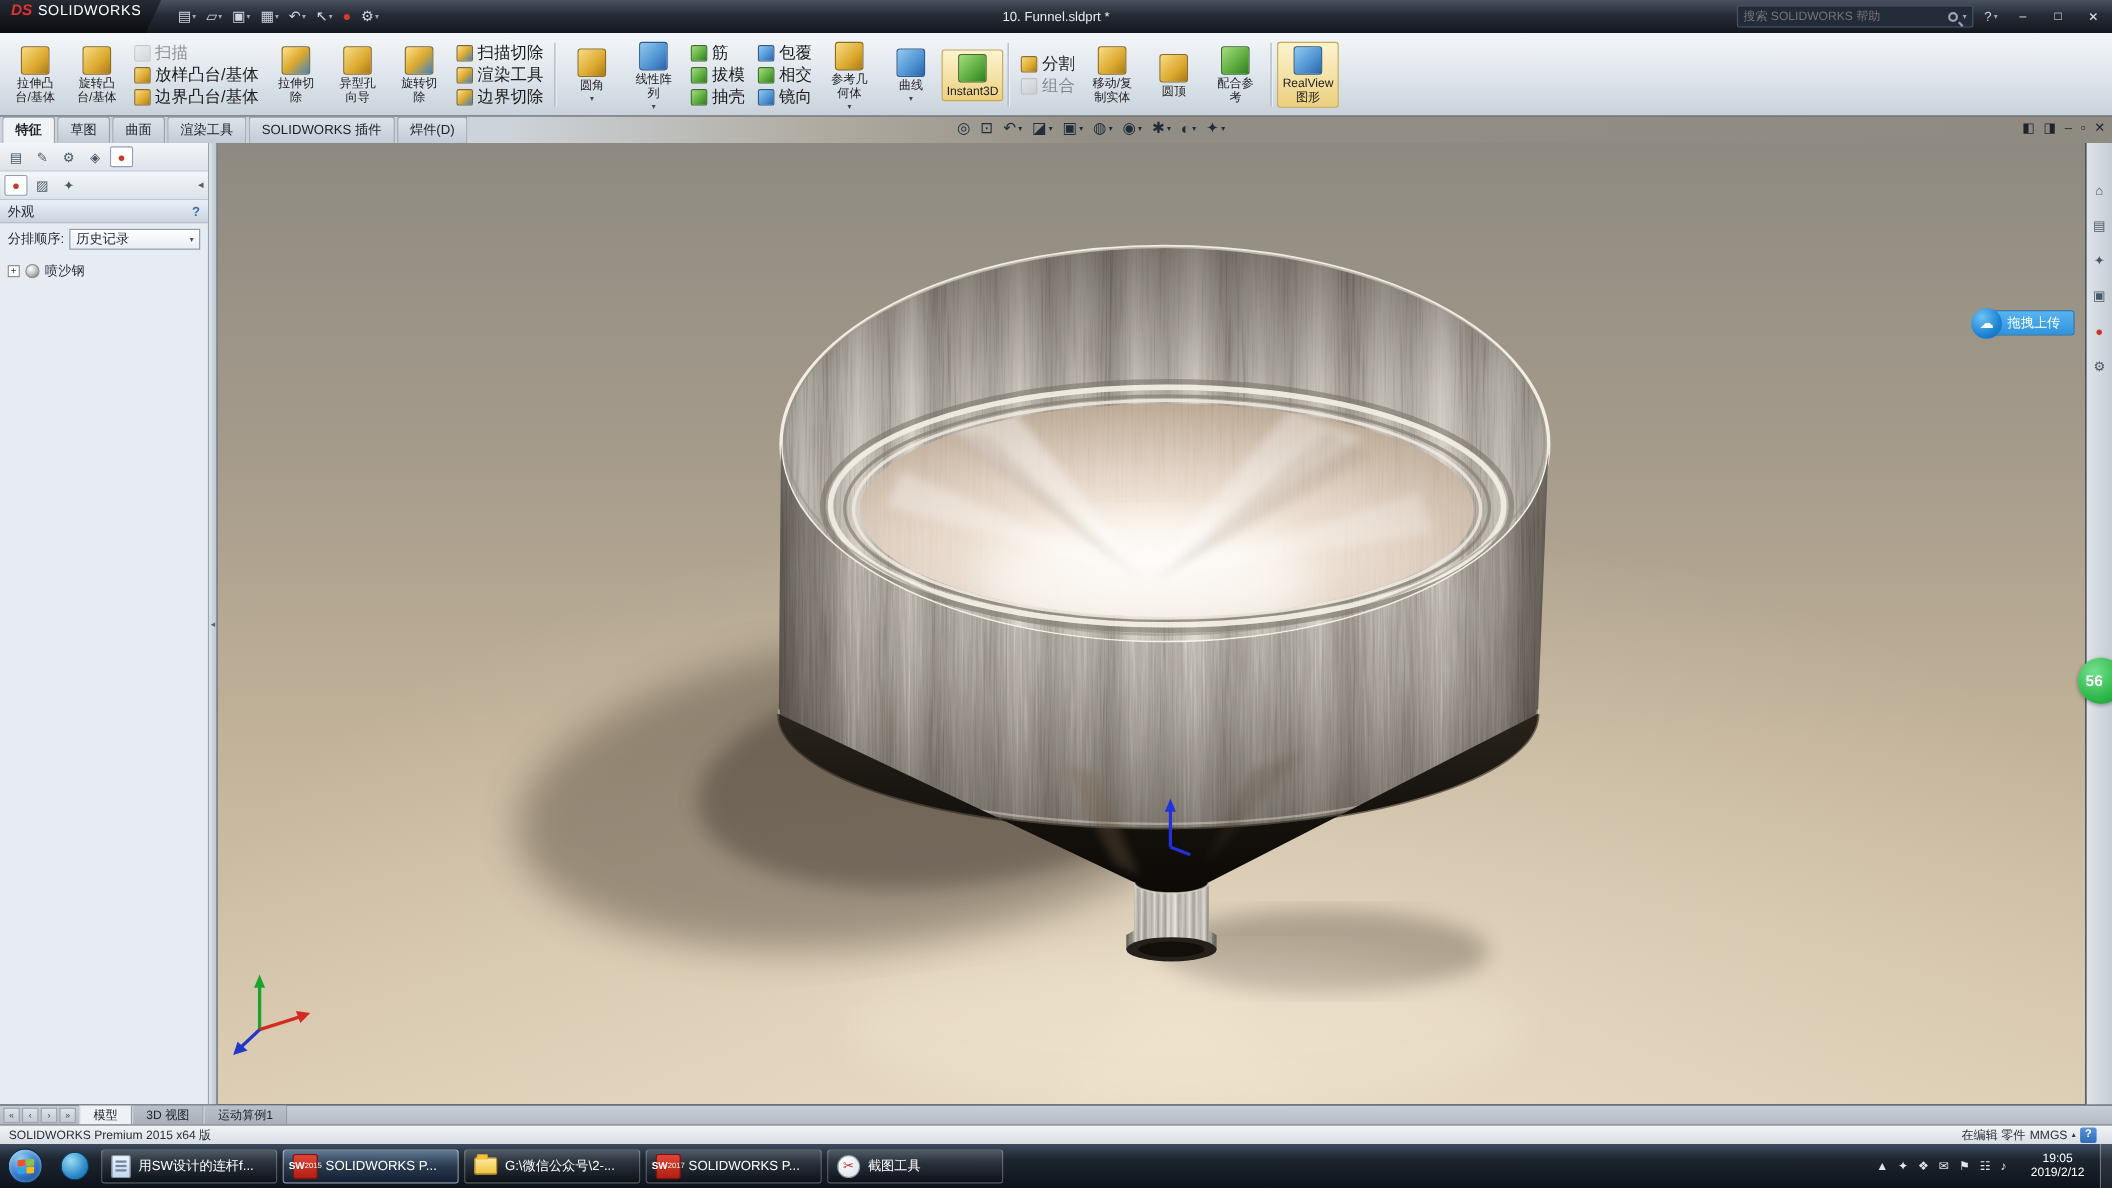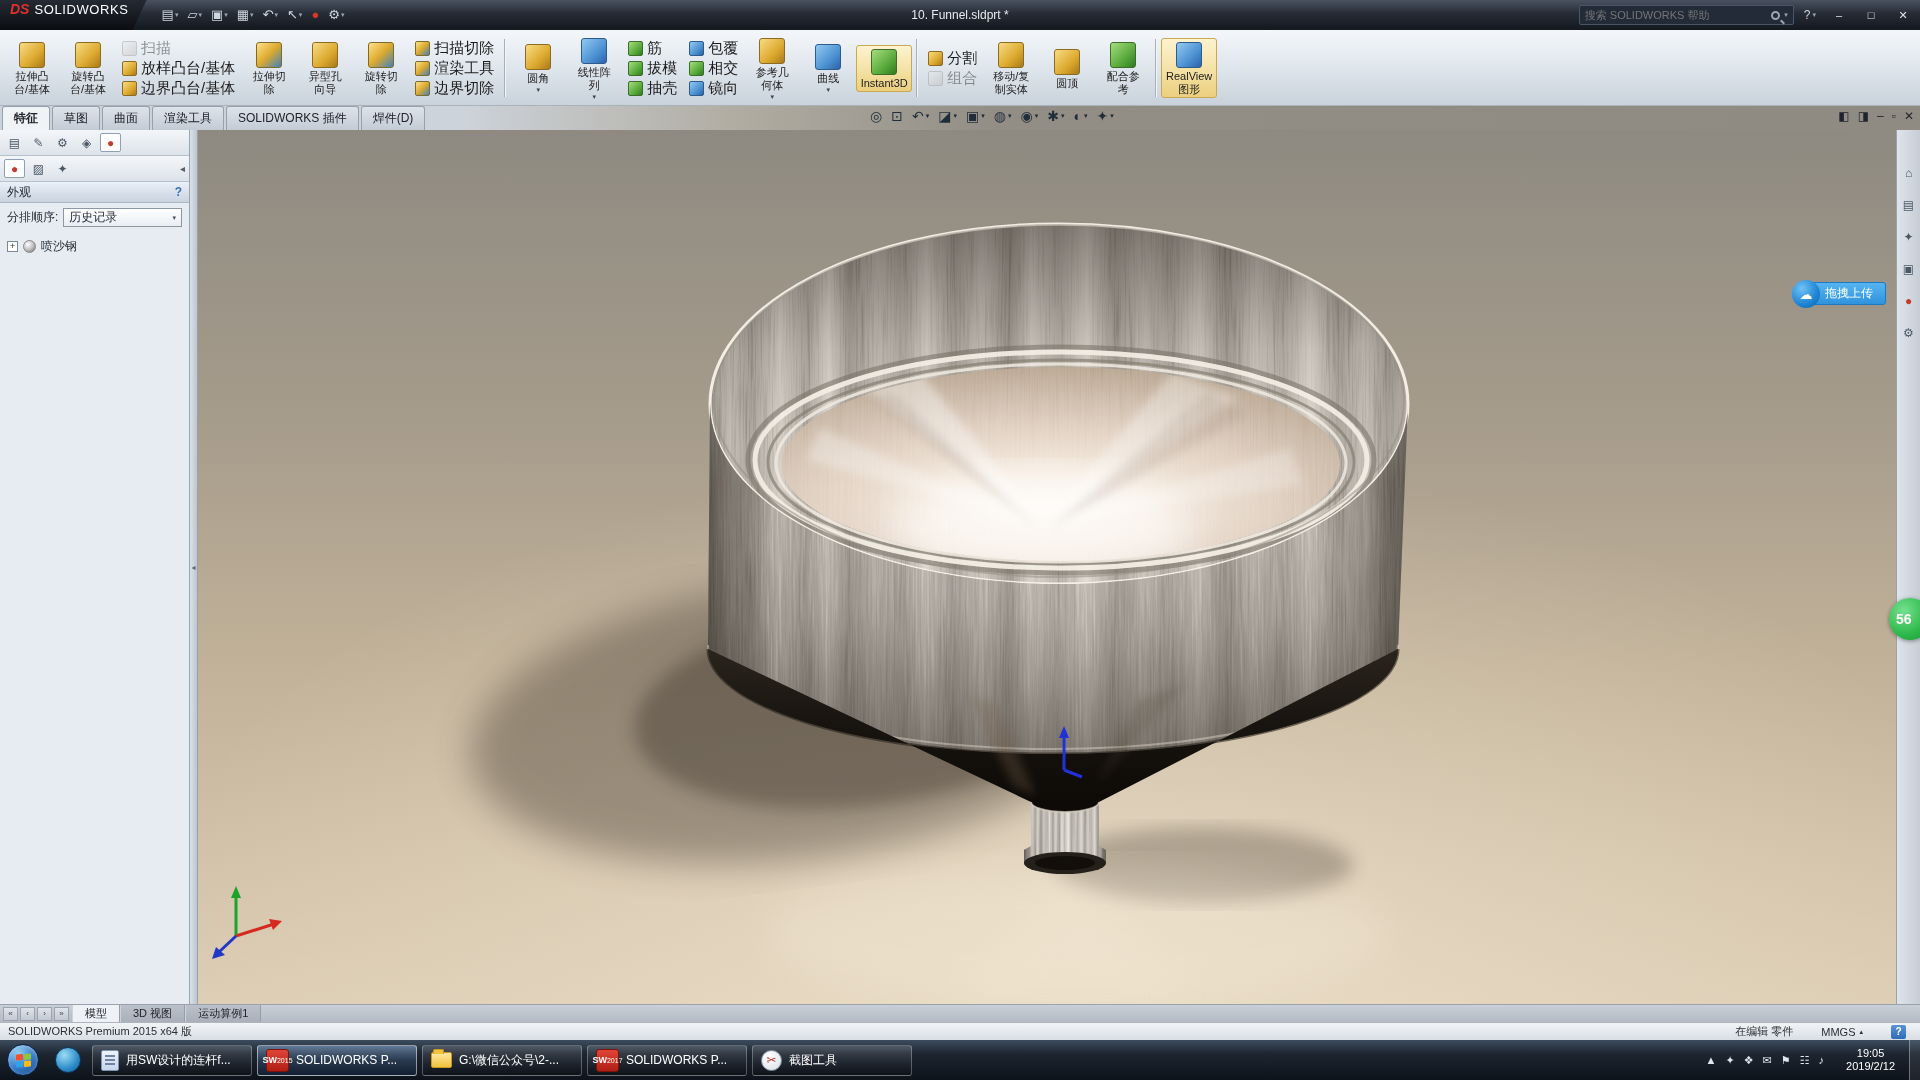--- a/index.html
+++ b/index.html
@@ -93,21 +93,21 @@
 .badge56{position:absolute;top:468px;left:-8px;width:42px;height:42px;border-radius:50%;background:radial-gradient(circle at 35% 30%,#74e18e,#2eb84a 60%,#1d9638);color:#fff;font-weight:bold;font-size:14px;display:flex;align-items:center;padding-left:7px;z-index:5;box-shadow:0 1px 4px rgba(0,0,0,.4)}
 
 
 .model-tabs{height:18px;flex:0 0 auto;background:linear-gradient(#c9cfd7,#b4bbc4);border-top:1px solid #99a2ad;display:flex;align-items:stretch}
 .mt-nav{display:flex;align-items:center;padding:0 3px;gap:2px}
 .mt-nav-btn{width:15px;height:14px;display:flex;align-items:center;justify-content:center;background:linear-gradient(#dfe4ea,#c2c9d2);border:1px solid #9aa3ae;font-size:8px;color:#3c4650}
 .mtab{padding:0 12px;display:flex;align-items:center;font-size:11px;color:#20242a;background:linear-gradient(#bac1ca,#a9b0ba);border-right:1px solid #969ea8;border-left:1px solid #cdd3da}
 .mtab.active{background:#eef1f5;font-weight:normal}
 
 
-.statusbar{height:18px;flex:0 0 auto;background:linear-gradient(#f2f4f7,#d9dee4);border-top:1px solid #aeb5bd;display:flex;align-items:center;font-size:11px;color:#2a2f36;padding:0 8px;gap:28px}
+.statusbar{height:18px;flex:0 0 auto;background:linear-gradient(#f2f4f7,#d9dee4);border-top:1px solid #aeb5bd;display:flex;align-items:center;font-size:11px;color:#2a2f36;padding:0 8px;gap:4px}
 .sb-left{flex:1;white-space:nowrap}
 .sb-units{display:flex;align-items:center;gap:4px}
 .sb-units .caret{font-size:7px}
 .sb-help{width:15px;height:14px;background:linear-gradient(#5a93d8,#2f6cb8);color:#fff;display:flex;align-items:center;justify-content:center;font-size:10px;font-weight:bold;border-radius:2px;margin-right:6px}
 
 
 .taskbar{height:40px;flex:0 0 auto;background:linear-gradient(#3c4c5e,#1d2530 35%,#0d131b);display:flex;align-items:center;padding:0 0 0 2px;gap:5px;position:relative}
 .start-orb{width:32px;height:32px;border-radius:50%;background:radial-gradient(circle at 35% 28%,#8fd0f5,#2e72c2 55%,#0b3a76);border:1px solid #07243f;box-shadow:inset 0 1px 5px rgba(255,255,255,.55);display:flex;align-items:center;justify-content:center;margin:0 5px}
 .win-flag{width:15px;height:13px;display:grid;grid-template-columns:1fr 1fr;grid-template-rows:1fr 1fr;gap:1px;transform:skewY(-4deg)}
 .win-flag i{border-radius:1px}

